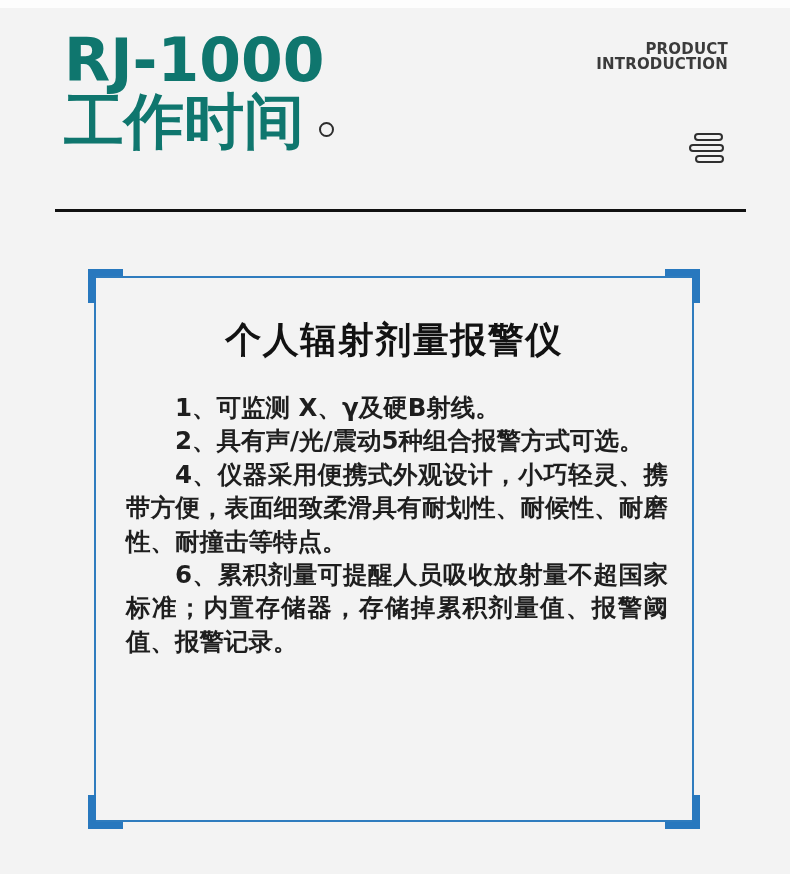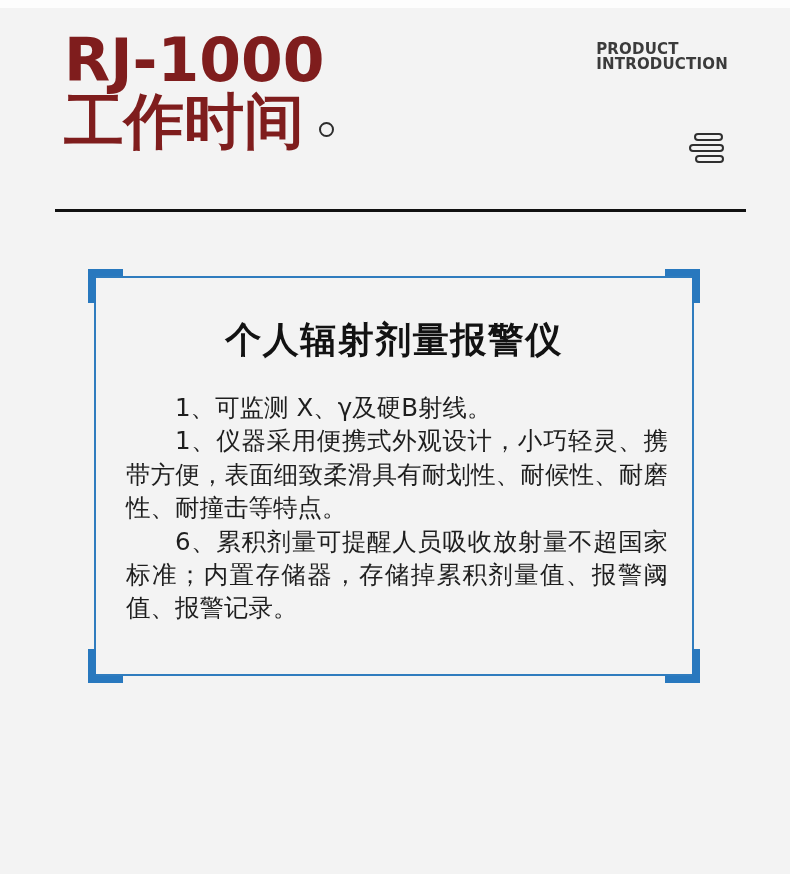--- a/index.html
+++ b/index.html
@@ -9,70 +9,70 @@
     font-family:"DejaVu Sans","Liberation Sans",sans-serif;
     position:relative;overflow:hidden;
     color:#1e1e1e;
   }
   .top-strip{
     position:absolute;top:0;left:0;width:790px;height:8px;background:#fdfdfd;
   }
   
   .main-title{
     position:absolute;left:64px;top:30px;
-    font-size:60px;line-height:61px;font-weight:bold;color:#7f1d1d;
+    font-size:60px;line-height:61px;font-weight:bold;color:#0f766e;
     letter-spacing:0px;white-space:nowrap;
   }
   .title-circle{
     display:inline-block;width:11px;height:11px;
     border:2px solid #2d2d2d;border-radius:50%;
     margin-left:15px;position:relative;top:-5px;
   }
   .eyebrow{
     position:absolute;right:62px;top:42px;
-    font-size:15px;line-height:15px;
+    text-align:right;font-size:15px;line-height:15px;
     font-weight:bold;color:#3b3b3b;letter-spacing:0.2px;
   }
   .pills{
     position:absolute;right:67px;top:133px;width:36px;
     display:flex;flex-direction:column;align-items:flex-end;
   }
   .pill{
     display:block;height:4px;border:2px solid #2f2f2f;border-radius:6px;
     margin-bottom:3px;background:transparent;
   }
   .pill.p1{width:25px;}
   .pill.p2{width:31px;margin-right:-1px;}
   .pill.p3{width:25px;margin-right:-1px;}
   
   .rule{
     position:absolute;left:55px;top:209px;width:691px;height:3px;background:#111;
   }
   
   .box{
-    position:absolute;left:94px;top:276px;width:600px;height:400px;
+    position:absolute;left:94px;top:276px;width:600px;height:546px;
     border:2px solid #2f7cbe;box-sizing:border-box;
   }
   .corner{
     position:absolute;width:35px;height:34px;box-sizing:border-box;
   }
   .corner.tl{left:-8px;top:-9px;border-top:7px solid #2878be;border-left:8px solid #2878be;}
   .corner.tr{right:-8px;top:-9px;border-top:7px solid #2878be;border-right:8px solid #2878be;}
   .corner.bl{left:-8px;bottom:-9px;border-bottom:7px solid #2878be;border-left:8px solid #2878be;}
   .corner.br{right:-8px;bottom:-9px;border-bottom:7px solid #2878be;border-right:8px solid #2878be;}
   .box-title{
     margin:38px 0 0 0;text-align:center;
     font-size:36px;font-weight:bold;color:#121212;letter-spacing:1.5px;
   }
   .box-text{
     margin:26px 24px 0 30px;
     font-size:24.5px;line-height:33.4px;color:#1e1e1e;
     text-align:justify;text-justify:inter-ideograph;
   }
-  .box-text p{margin:0;text-indent:2em;}
+  .box-text p{margin:0;text-indent:2em;font-weight:bold;}
   .caret{
     display:inline-block;width:2px;height:31px;background:#4b87c6;
     vertical-align:middle;margin:-4px 0 0 -1px;position:relative;
   }
   .caret::after{
     content:"";position:absolute;left:2px;top:11px;width:16px;height:2px;background:#8fb0d4;
   }
 </style>
 </head>
 <body>
@@ -102,16 +102,17 @@
 <section class="box">
   <span class="corner tl"></span>
   <span class="corner tr"></span>
   <span class="corner bl"></span>
   <span class="corner br"></span>
 
   <h2 class="box-title">个人辐射剂量报警仪</h2>
 
   <div class="box-text">
     <p>1、可监测 X、γ及硬B射线。</p>
-    <p>1、仪器采用便携式外观设计，小巧轻灵、携带方便，表面细致柔滑具有耐划性、耐候性、耐磨性、耐撞击等特点。</p>
+    <p>2、具有声/光/震动5种组合报警方式可选。</p>
+    <p>4、仪器采用便携式外观设计，小巧轻灵、携带方便，表面细致柔滑具有耐划性、耐候性、耐磨性、耐撞击等特点。</p>
     <p>6、累积剂量可提醒人员吸收放射量不超国家标准；内置存储器，存储掉累积剂量值、报警阈值、报警记录。</p>
   </div>
 </section>
 
 </body></html>

